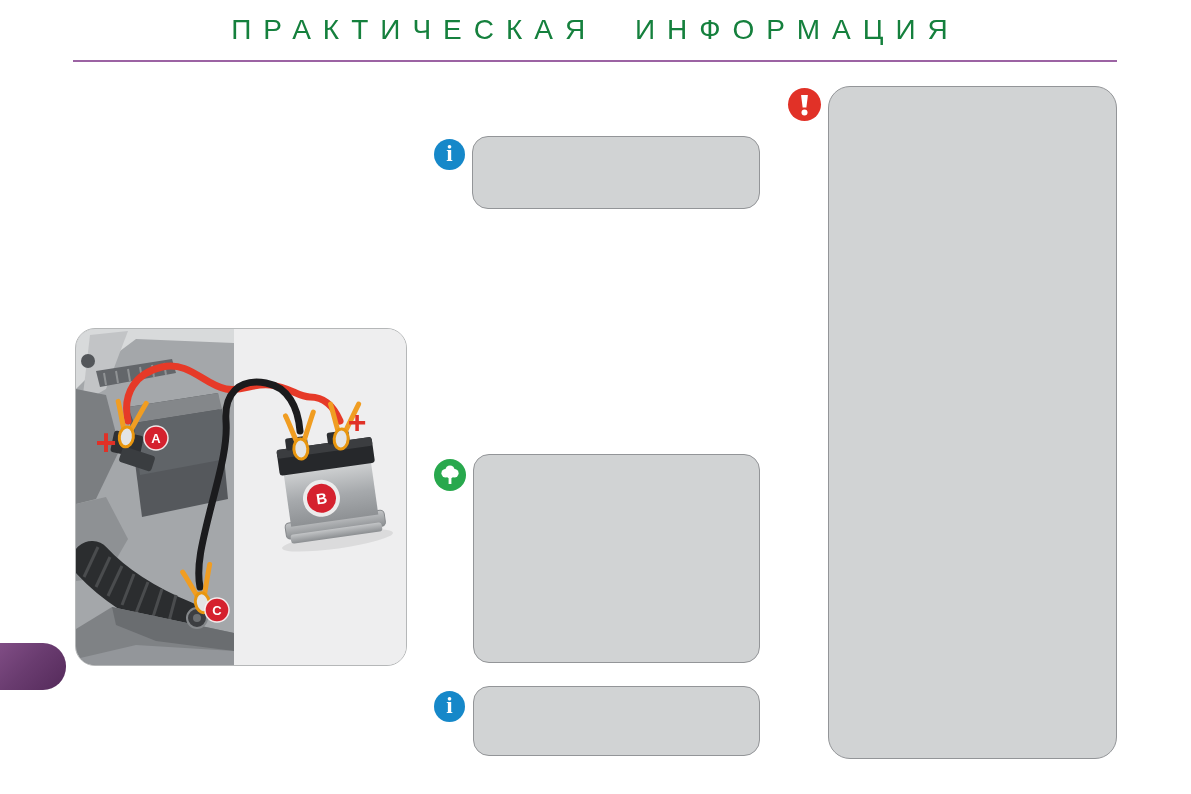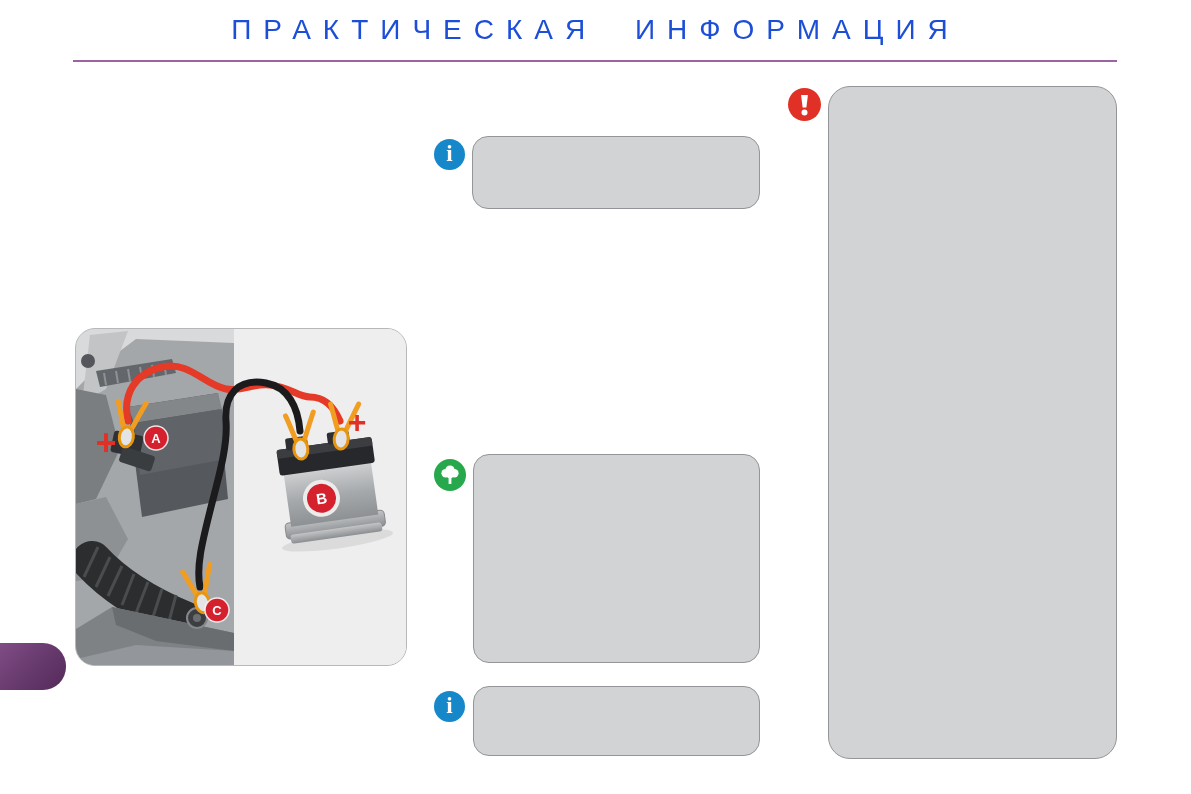--- a/index.html
+++ b/index.html
@@ -7,21 +7,21 @@
     width:1191px;height:794px;position:relative;overflow:hidden;
     background:#ffffff;
     font-family:"Liberation Sans", sans-serif;
   }
   .page{position:absolute;inset:0;}
 
   
   .page-title{
     position:absolute;top:14px;left:0;width:100%;
     text-align:center;
-    font-size:28px;font-weight:400;color:#1d4ed8;
+    font-size:28px;font-weight:400;color:#15803d;
     letter-spacing:12px;word-spacing:18px;
     margin:0;
   }
   .header-rule{
     position:absolute;left:73px;top:60px;width:1044px;height:2px;
     background:#9c63a3;border:none;margin:0;
   }
 
   
   .chapter-tab{

